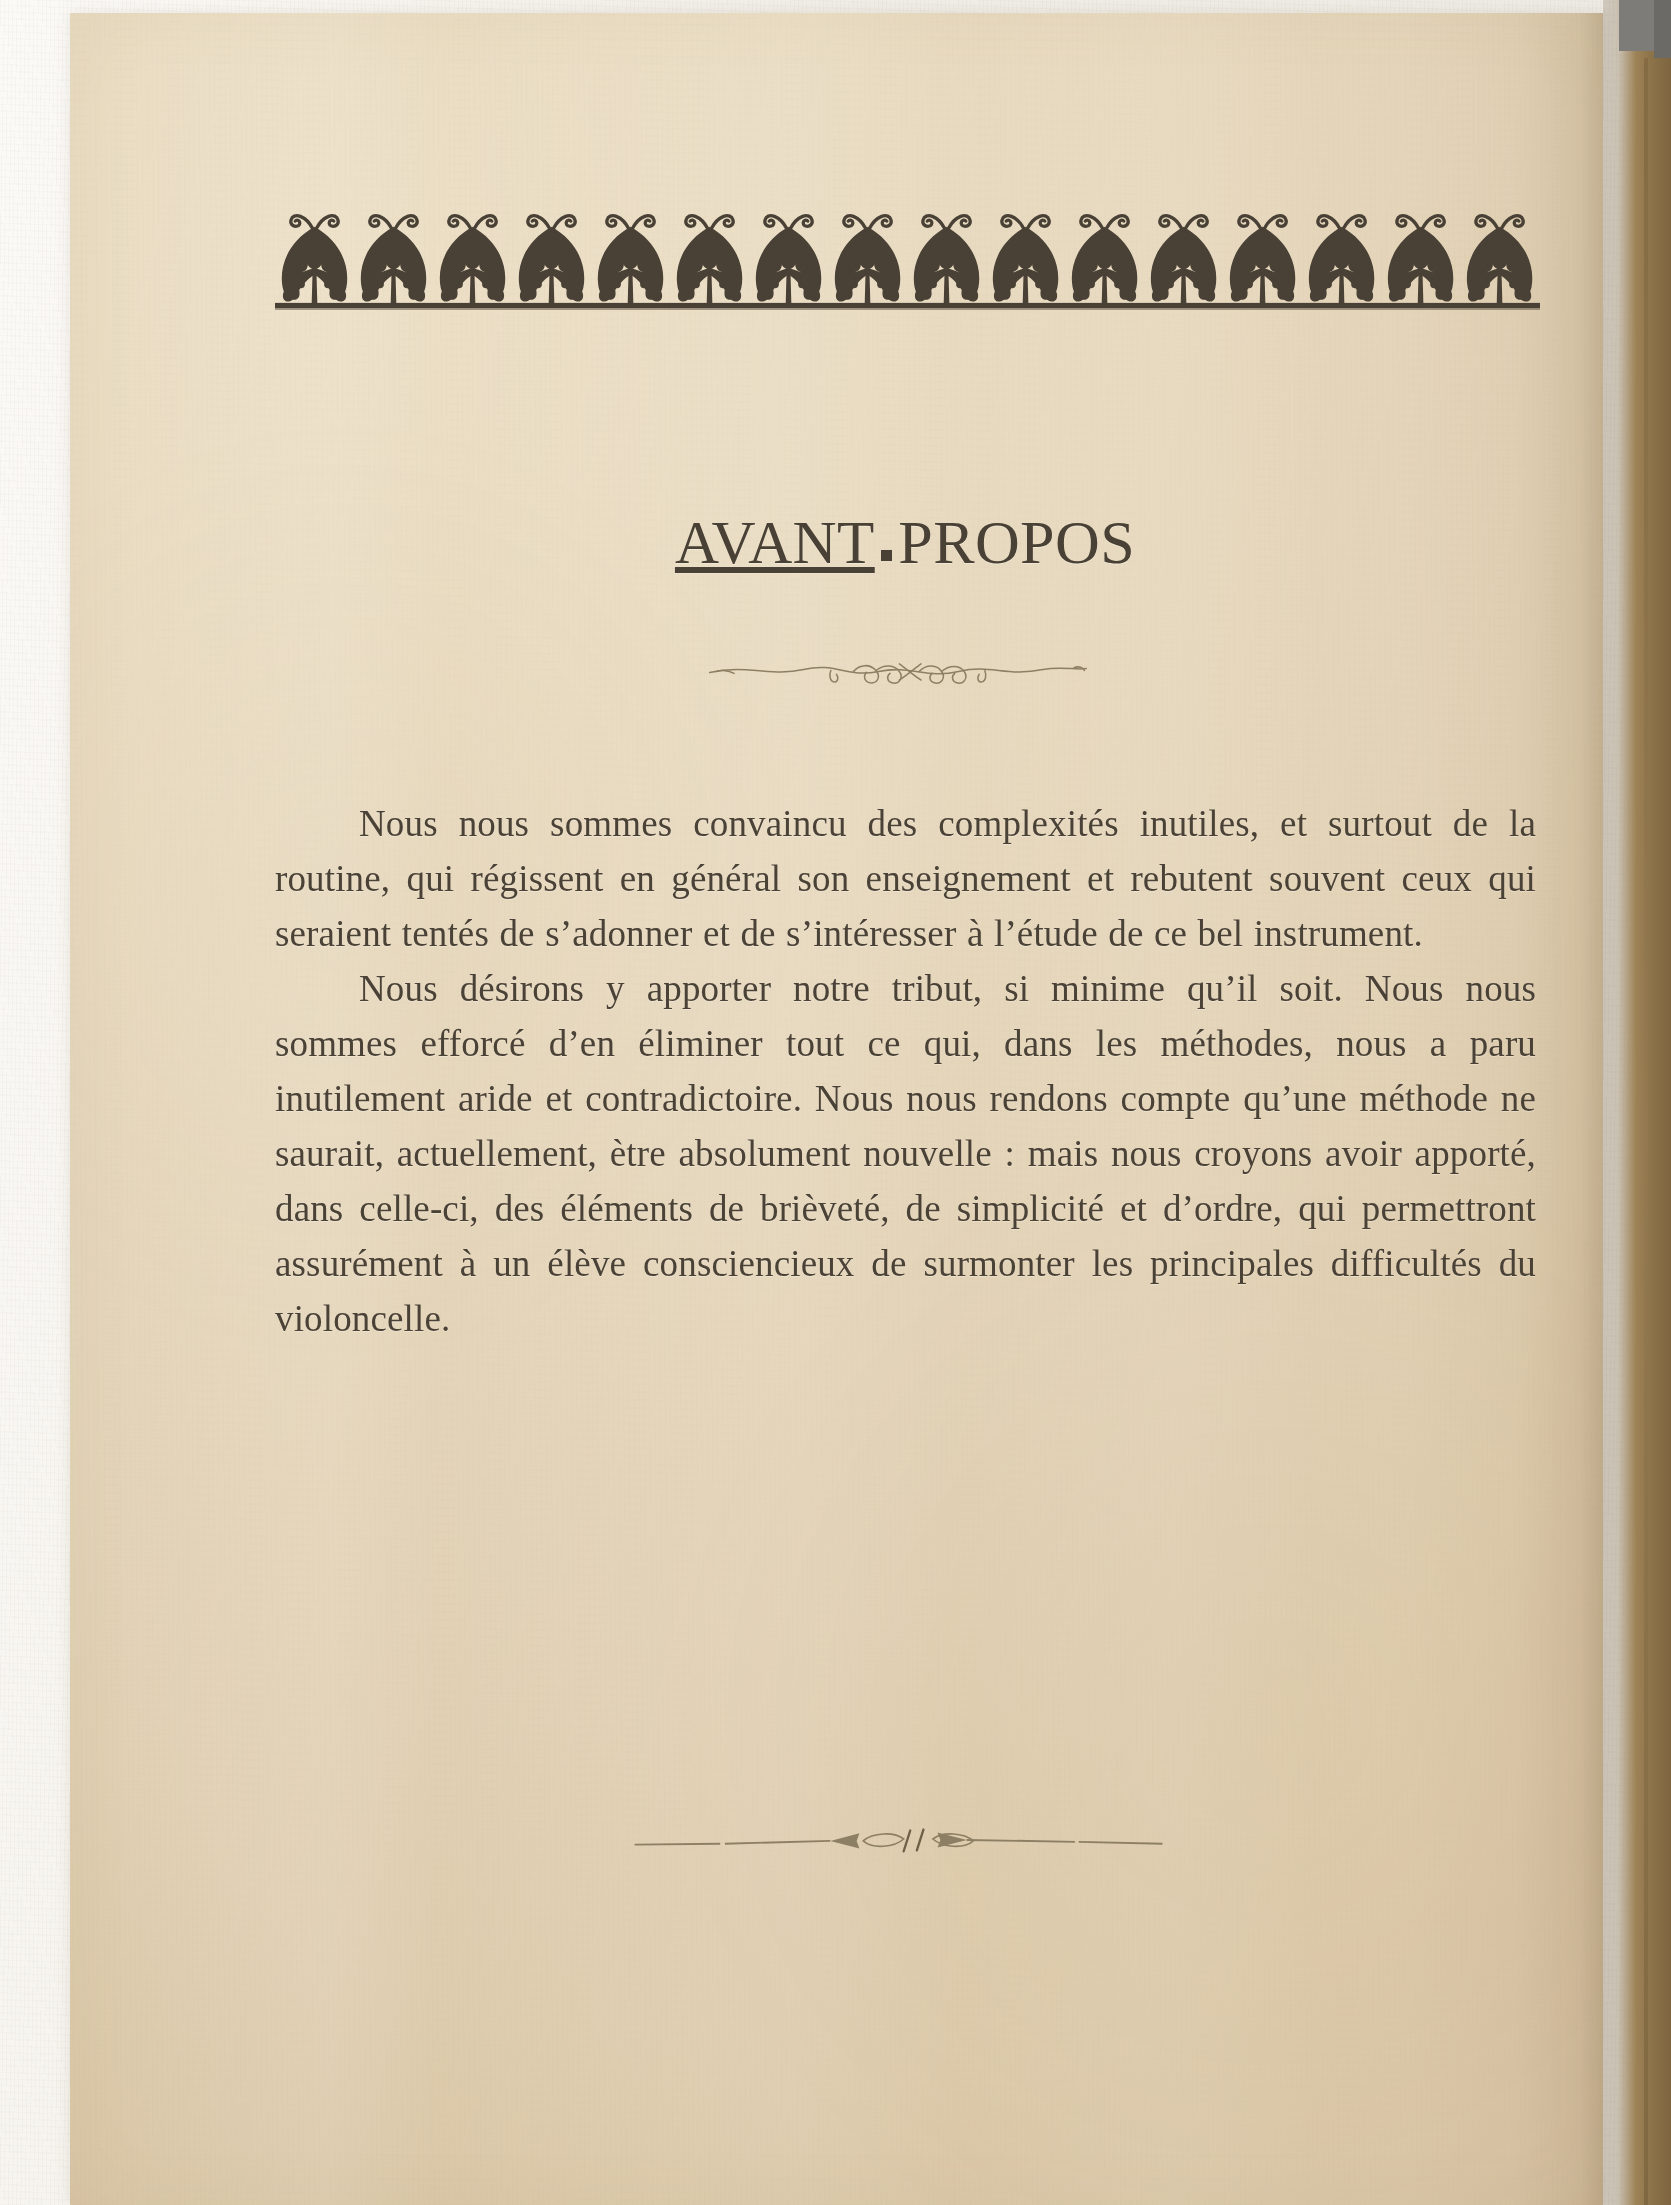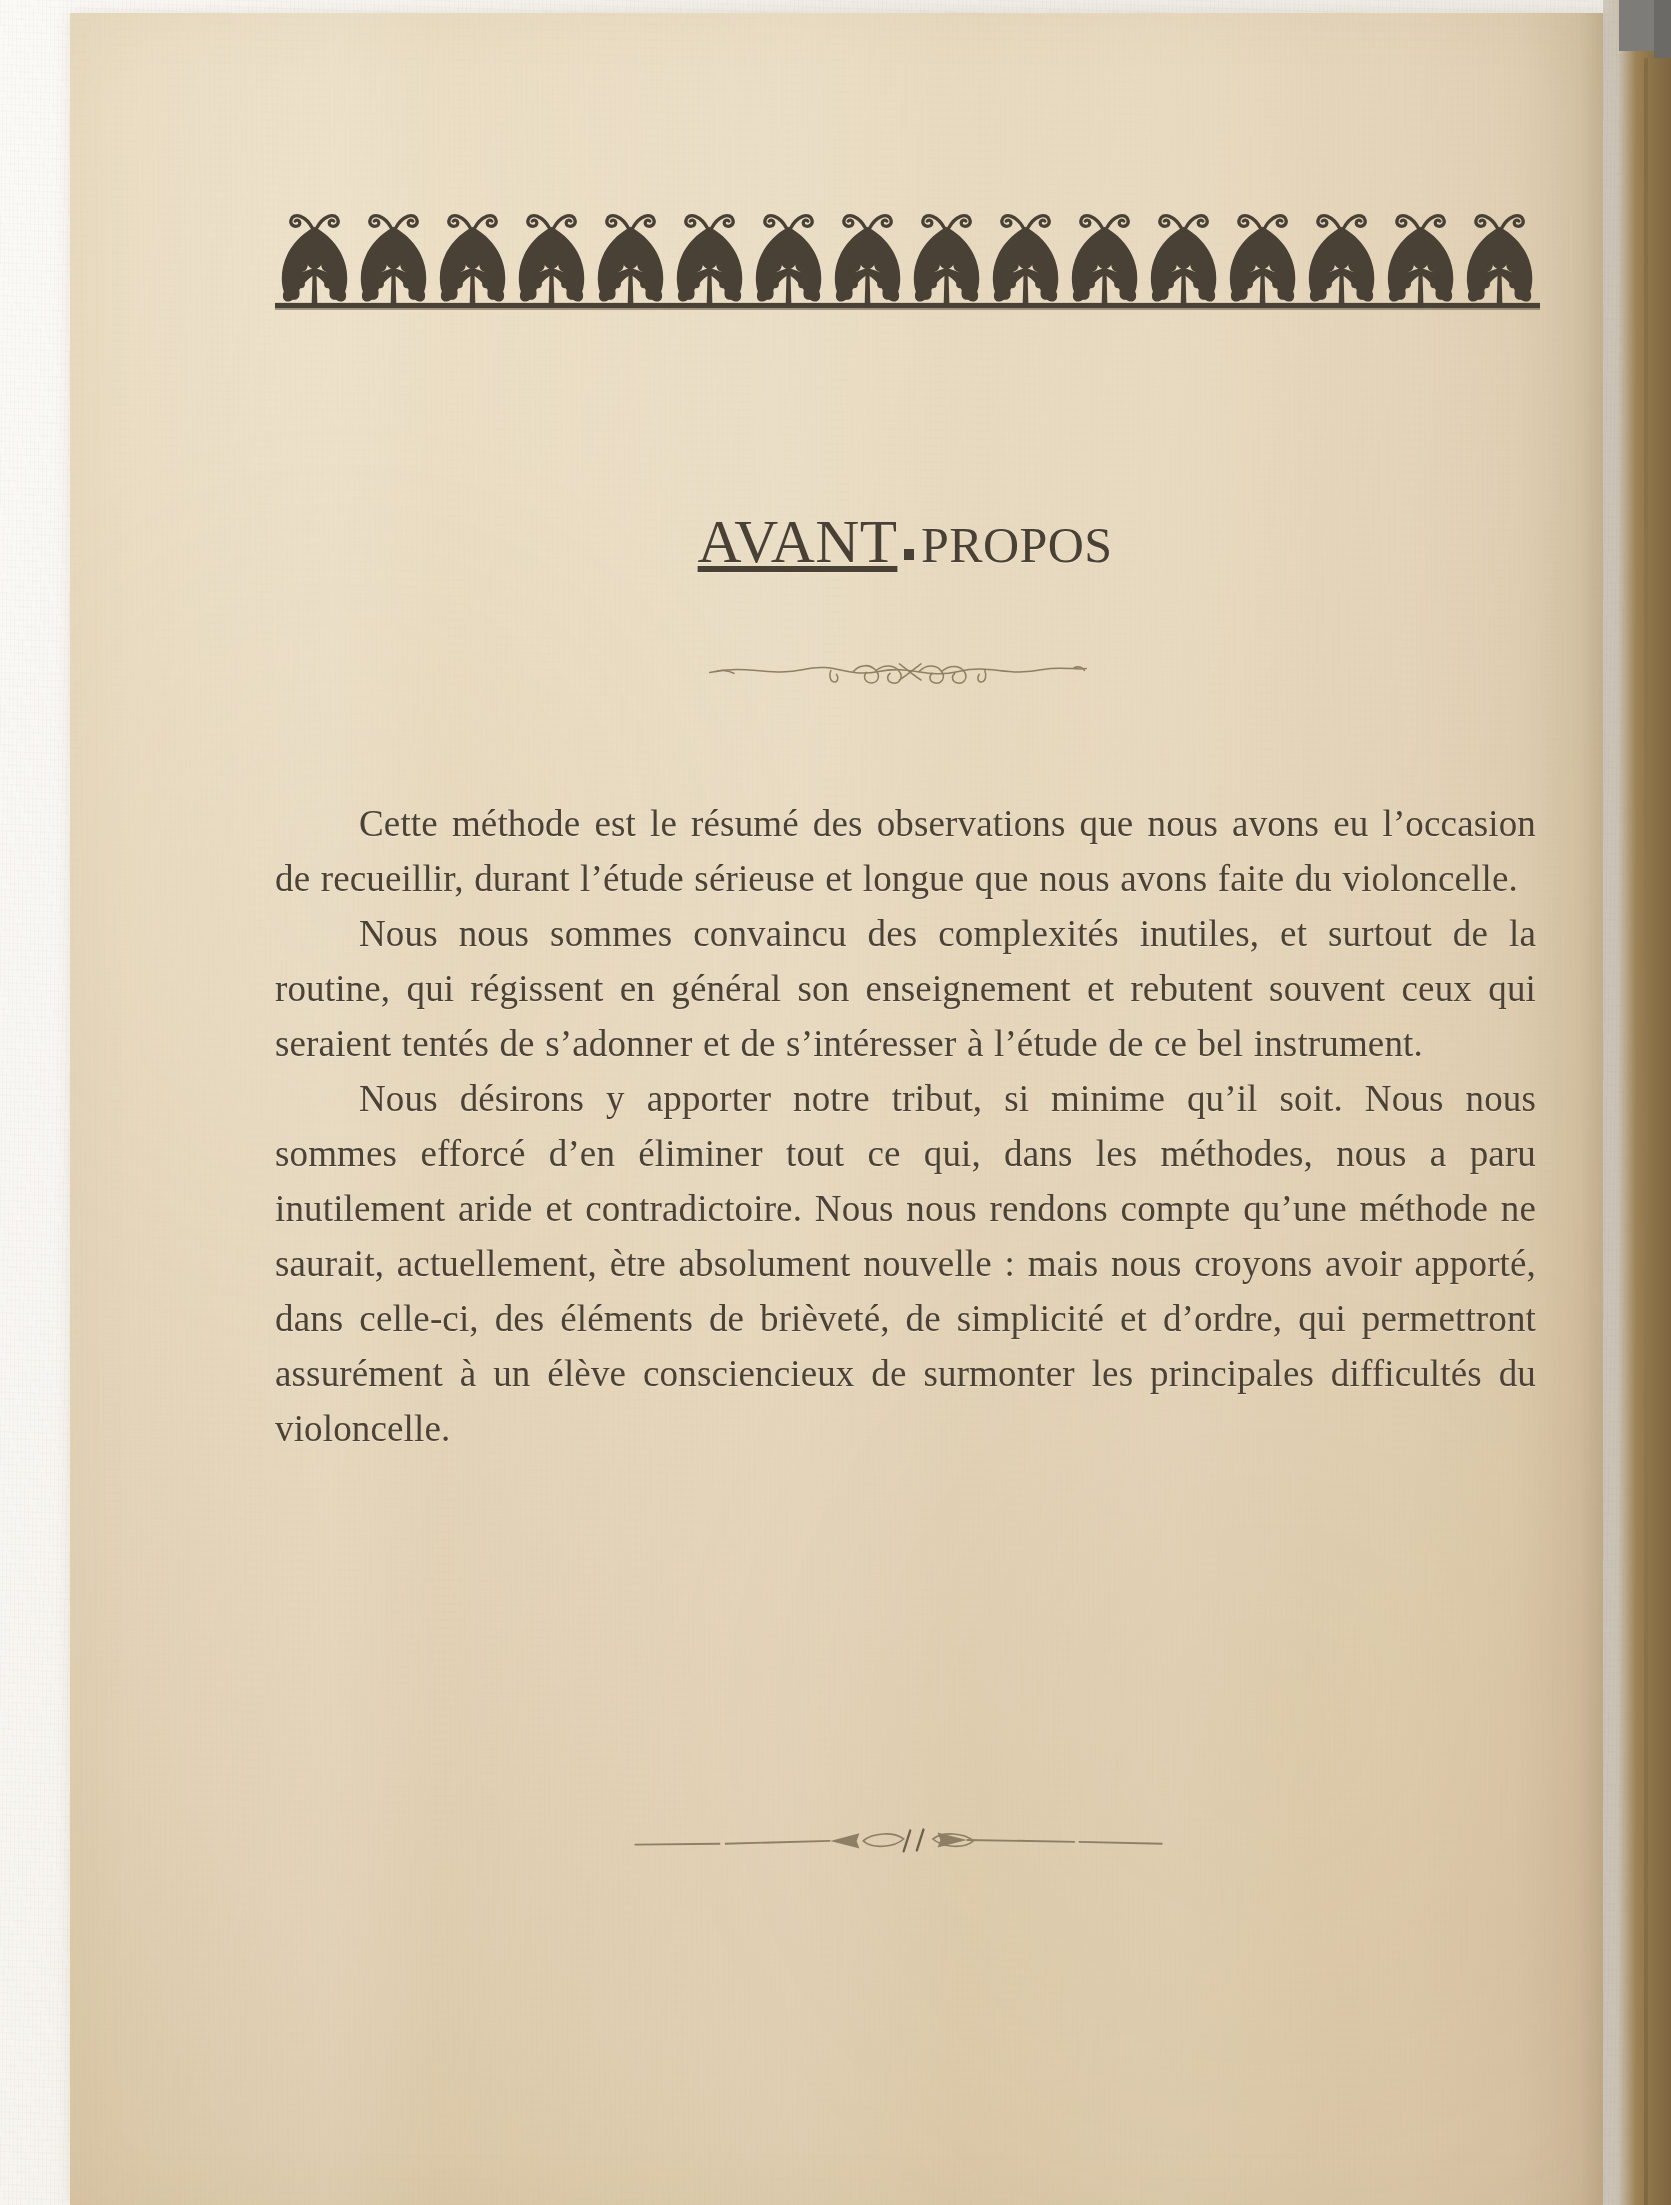--- a/index.html
+++ b/index.html
@@ -149,21 +149,21 @@
   .title {
     display: inline-block;
     color: #4a4136;
     font-family: "Liberation Serif", "DejaVu Serif", serif;
     font-weight: 400;
     letter-spacing: .055em;
     white-space: nowrap;
     text-shadow: 0 0.5px 0 rgba(255,250,238,.40);
   }
   .title .big   { font-size: 61px; text-decoration: underline; }
-  .title .small { font-size: 50px; }
+  .title .small { font-size: 62px; }
   .title .dot {
     display: inline-block;
     width: 10.3px; height: 10.3px;
     background: #4a4136;
     vertical-align: .30em;
     margin: 0 6.6px;
   }
 
   
   .flourish-top {
@@ -314,21 +314,20 @@
 
         <path d="M268,58 C264,68 266,80 274,82 C282,84 286,74 280,66"></path>
         <path d="M596,58 C600,68 598,80 590,82 C582,84 578,74 584,66"></path>
 
         <path d="M786,52 C796,48 806,52 808,58"></path>
       </g>
     </svg>
   </div>
 
   <div class="body-text">
-    <p>Cette méthode est le résumé des observations que nous avons eu l’occasion de recueillir, durant l’étude sérieuse et longue que nous avons faite du violoncelle.</p>
     <p>Nous nous sommes convaincu des complexités inutiles, et surtout de la routine, qui régissent en général son enseignement et rebutent souvent ceux qui seraient tentés de s’adonner et de s’intéresser à l’étude de ce bel instrument.</p>
     <p>Nous désirons y apporter notre tribut, si minime qu’il soit. Nous nous sommes efforcé d’en éliminer tout ce qui, dans les méthodes, nous a paru inutilement aride et contradictoire. Nous nous rendons compte qu’une méthode ne saurait, actuellement, ètre absolument nouvelle : mais nous croyons avoir apporté, dans celle-ci, des éléments de brièveté, de simplicité et d’ordre, qui permettront assurément à un élève consciencieux de surmonter les principales difficultés du violoncelle.</p>
   </div>
 
   <div class="flourish-bottom">
     <svg viewBox="0 0 1150 140" preserveAspectRatio="none" aria-hidden="true">
       <g stroke="#8d7f63" fill="none" stroke-width="3">
 
         <path d="M14,82 L196,80" stroke-width="4"></path>
         <path d="M206,80 L430,74" stroke-width="4"></path>

